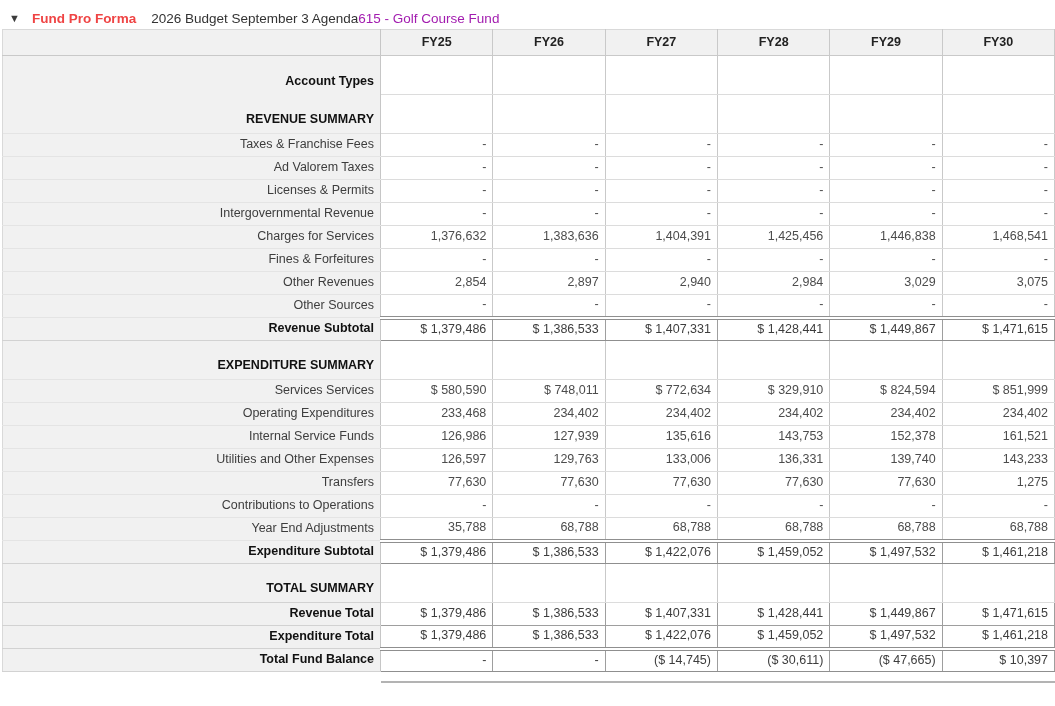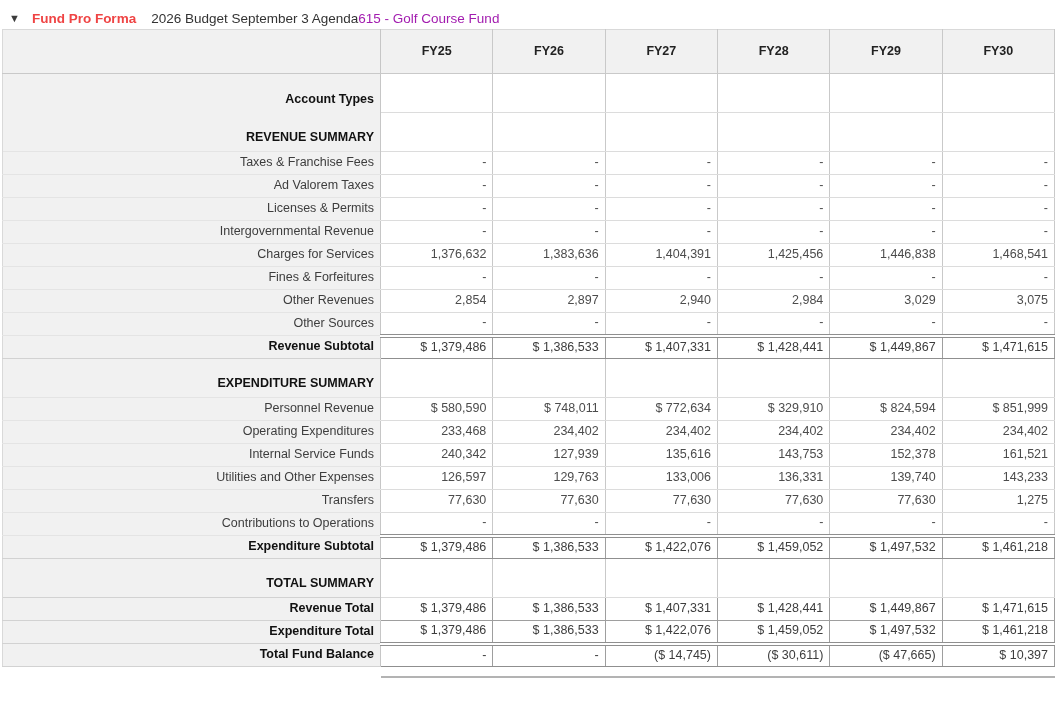--- a/index.html
+++ b/index.html
@@ -26,21 +26,21 @@
   table{
     border-collapse:collapse;table-layout:fixed;
     width:1053px;margin-left:2px;
   }
   col.c-label{width:378px;}
   th,td{
     font-size:12.5px;line-height:1.1;
     padding:0 6px;box-sizing:border-box;
     overflow:hidden;white-space:nowrap;
   }
-  tr.row-header{height:44px;}
+  tr.row-header{height:26px;}
   tr.row-section{height:39px;}
   tr.row-detail,tr.row-subtotal,tr.row-total,tr.row-balance{height:23px;}
   tr.row-spacer{height:10px;}
 
   th.corner{
     background:#f1f1f1;
     border-top:1px solid #d9d9d9;border-left:1px solid #d9d9d9;
     border-right:1px solid #c6c6c6;border-bottom:1px solid #c9c9c9;
   }
   th.fy{
@@ -225,40 +225,40 @@
       <tr class="row-section">
         <td class="lbl">EXPENDITURE SUMMARY</td>
         <td class="val"></td>
         <td class="val"></td>
         <td class="val"></td>
         <td class="val"></td>
         <td class="val"></td>
         <td class="val"></td>
       </tr>
       <tr class="row-detail">
-        <td class="lbl">Personnel Revenue</td>
+        <td class="lbl">Services Services</td>
         <td class="val">$ 580,590</td>
         <td class="val">$ 748,011</td>
         <td class="val">$ 772,634</td>
         <td class="val">$ 329,910</td>
         <td class="val">$ 824,594</td>
         <td class="val">$ 851,999</td>
       </tr>
       <tr class="row-detail">
         <td class="lbl">Operating Expenditures</td>
         <td class="val">233,468</td>
         <td class="val">234,402</td>
         <td class="val">234,402</td>
         <td class="val">234,402</td>
         <td class="val">234,402</td>
         <td class="val">234,402</td>
       </tr>
       <tr class="row-detail">
         <td class="lbl">Internal Service Funds</td>
-        <td class="val">240,342</td>
+        <td class="val">126,986</td>
         <td class="val">127,939</td>
         <td class="val">135,616</td>
         <td class="val">143,753</td>
         <td class="val">152,378</td>
         <td class="val">161,521</td>
       </tr>
       <tr class="row-detail">
         <td class="lbl">Utilities and Other Expenses</td>
         <td class="val">126,597</td>
         <td class="val">129,763</td>
@@ -277,20 +277,29 @@
         <td class="val">1,275</td>
       </tr>
       <tr class="row-detail">
         <td class="lbl">Contributions to Operations</td>
         <td class="val">-</td>
         <td class="val">-</td>
         <td class="val">-</td>
         <td class="val">-</td>
         <td class="val">-</td>
         <td class="val">-</td>
+      </tr>
+      <tr class="row-detail">
+        <td class="lbl">Year End Adjustments</td>
+        <td class="val">35,788</td>
+        <td class="val">68,788</td>
+        <td class="val">68,788</td>
+        <td class="val">68,788</td>
+        <td class="val">68,788</td>
+        <td class="val">68,788</td>
       </tr>
       <tr class="row-subtotal">
         <td class="lbl">Expenditure Subtotal</td>
         <td class="val">$ 1,379,486</td>
         <td class="val">$ 1,386,533</td>
         <td class="val">$ 1,422,076</td>
         <td class="val">$ 1,459,052</td>
         <td class="val">$ 1,497,532</td>
         <td class="val">$ 1,461,218</td>
       </tr>

